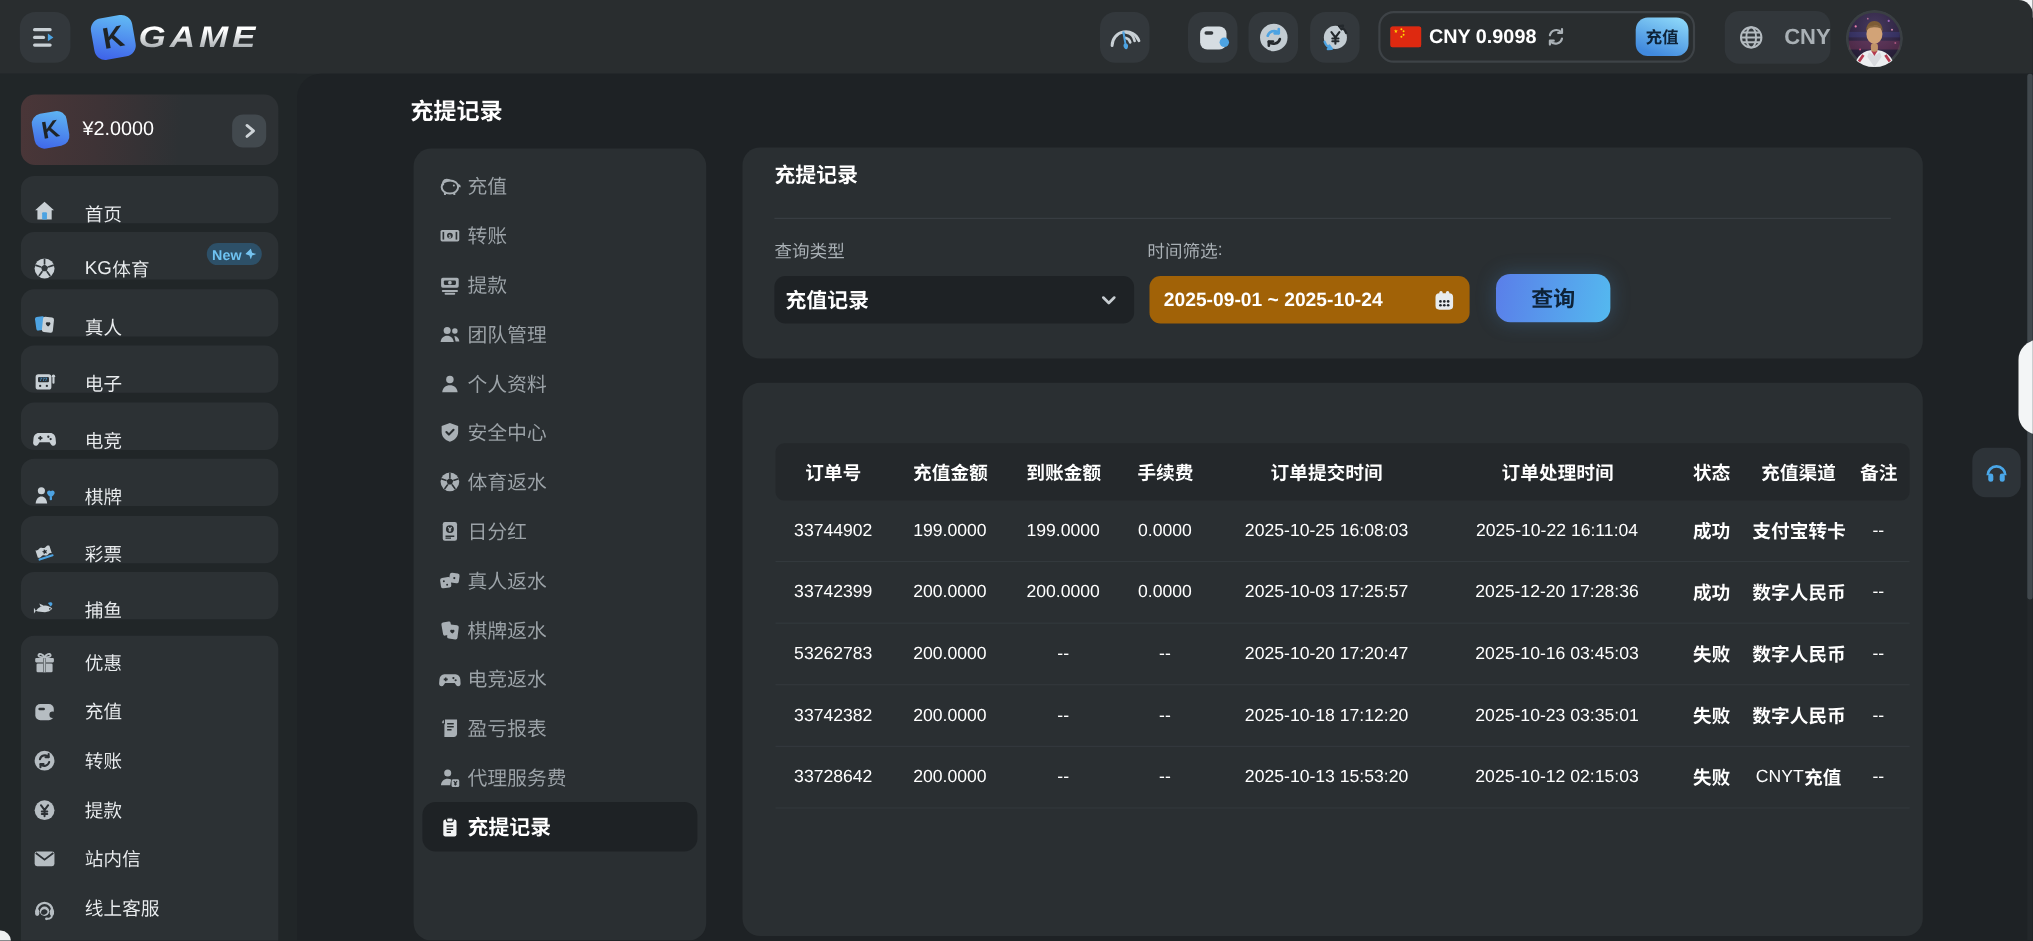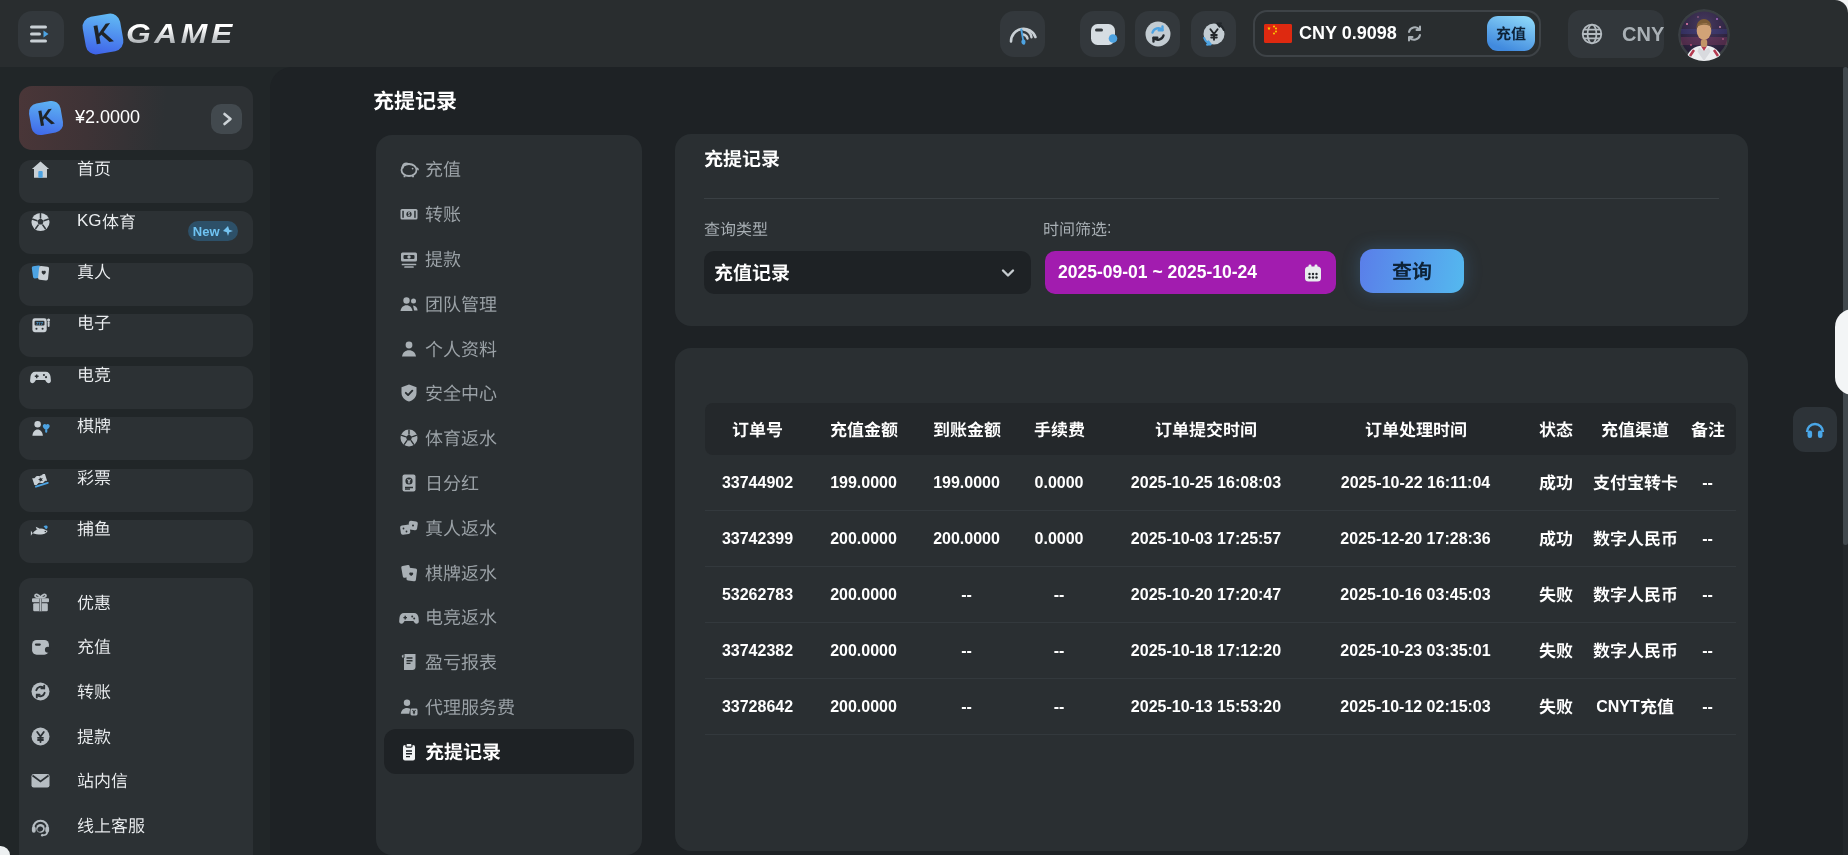--- a/index.html
+++ b/index.html
@@ -18,21 +18,21 @@
 #globepill .sep{width:1px;height:26px;background:#565b5f;margin-left:10px}
 #globepill .txt{color:#a9b0b5;font-weight:bold;font-size:20px;margin-left:9px}
 #avatar{position:absolute;left:1678px;top:9px;width:52px;height:52px;border-radius:50%;overflow:hidden}
 
 #sidebar{position:absolute;left:0;top:67px;width:270px;height:788px;background:#212628}
 .scard{position:absolute;left:19px;width:234px;border-radius:13px;background:#2c3134}
 #wallet{top:19px;height:64px;background:linear-gradient(95deg,#4a3638 0%,#3e3336 30%,#2d3134 62%)}
 #wallet .k{position:absolute;left:11px;top:16px;width:32px;height:32px;border-radius:9px;background:linear-gradient(200deg,#60b9f3,#3e63e9);transform:rotate(-10deg);display:flex;align-items:center;justify-content:center;color:#1f2427;font-weight:bold;font-size:22px}
 #wallet .amt{position:absolute;left:56px;top:21px;color:#fff;font-size:18px}
 #wallet .chev{position:absolute;right:11px;top:18px;width:31px;height:30px;border-radius:10px;background:#42494e;display:flex;align-items:center;justify-content:center}
-.sitem{position:absolute;left:19px;width:234px;height:43px;border-radius:12px;background:#2c3134;display:flex;align-items:flex-start}
+.sitem{position:absolute;left:19px;width:234px;height:43px;border-radius:12px;background:#2c3134;display:flex;align-items:flex-end}
 .sitem .ic{width:21px;height:21px;margin-left:11px;flex:none;display:flex;align-items:center;justify-content:center}
 .sitem .lb{margin-left:26px;display:flex;align-items:center;color:#e9ecee;font-size:17px}
 #sgroup2{position:absolute;left:19px;top:511px;width:234px;height:290px;border-radius:12px;background:#2c3134}
 .s2item{position:absolute;left:0;width:234px;height:45px;display:flex;align-items:center}
 .s2item .ic{width:21px;height:21px;margin-left:11px;flex:none;display:flex;align-items:center;justify-content:center}
 .s2item .lb{margin-left:26px;display:flex;align-items:center}
 .badge{position:absolute;left:169px;top:10px;width:50px;height:20px;border-radius:10px;background:#2d5068;color:#6fc3f2;font-size:13px;font-weight:bold;display:flex;align-items:center;justify-content:center}
 
 #content{position:absolute;left:270px;top:67px;width:1578px;height:788px;background:#1e2225;border-top-left-radius:22px}
 #ptitle{position:absolute;left:103px;top:23px}
@@ -40,26 +40,26 @@
 .mitem{height:44.8px;display:flex;align-items:center;margin:0 8px;border-radius:12px}
 .mitem .ic{width:20px;height:20px;margin-left:15px;flex:none;display:flex;align-items:center;justify-content:center}
 .mitem .lb{margin-left:6px;display:flex;align-items:center}
 .mitem.act{background:#1e2225}
 .card{position:absolute;background:#2a2f32;border-radius:16px}
 #fcard{left:405px;top:67px;width:1073px;height:192px}
 #fcard .div{position:absolute;left:29px;top:64px;width:1015px;height:1px;background:#3a4044}
 #fcard .lab1{position:absolute;left:29px;top:85px}
 #fcard .lab2{position:absolute;left:368px;top:85px}
 #fsel{position:absolute;left:29px;top:117px;width:327px;height:43px;background:#1e2225;border-radius:10px;display:flex;align-items:center}
-#fdate{position:absolute;left:370px;top:117px;width:291px;height:43px;background:#a21caf;border-radius:10px;display:flex;align-items:center}
+#fdate{position:absolute;left:370px;top:117px;width:291px;height:43px;background:#a16207;border-radius:10px;display:flex;align-items:center}
 #fbtn{position:absolute;left:685px;top:115px;width:104px;height:44px;border-radius:13px;background:linear-gradient(100deg,#5a7ee9 0%,#54b9ef 100%);display:flex;align-items:center;justify-content:center;box-shadow:0 0 18px rgba(80,160,230,.25)}
 #tcard{left:405px;top:281px;width:1073px;height:503px}
 #thead{position:absolute;left:30px;top:55px;width:1031px;height:52px;background:#24282b;border-radius:8px;display:flex;align-items:center}
 .trow{position:absolute;left:30px;width:1031px;height:56px;display:flex;align-items:center;border-bottom:1px solid #33393d}
-.tc{display:flex;align-items:center;justify-content:center;color:#fff;font-weight:bold;font-size:16px;flex:none}
+.tc{display:flex;align-items:center;justify-content:center;color:#fff;font-weight:normal;font-size:16px;flex:none}
 
 #scrtrack{position:absolute;left:1843px;top:67px;width:5px;height:788px;background:#23272a}
 #scrthumb{position:absolute;left:1843px;top:67px;width:5px;height:478px;background:#41484d;border-radius:3px}
 #whitetab{position:absolute;left:1835px;top:309px;width:40px;height:86px;border-radius:18px;background:#f3f5f6}
 #hphone{position:absolute;left:1793px;top:407px;width:44px;height:45px;border-radius:12px;background:#2d3338;display:flex;align-items:center;justify-content:center}
 #blcorner{position:absolute;left:-9px;top:846px;width:19px;height:19px;border-radius:50%;background:#edf0f1}
 </style></head><body>
 <div id="trcorner" style="position:absolute;right:0;top:0;width:16px;height:16px;background:#f2f4f5"></div>
 <div id="header">
     <div class="hbtn" id="burger">

